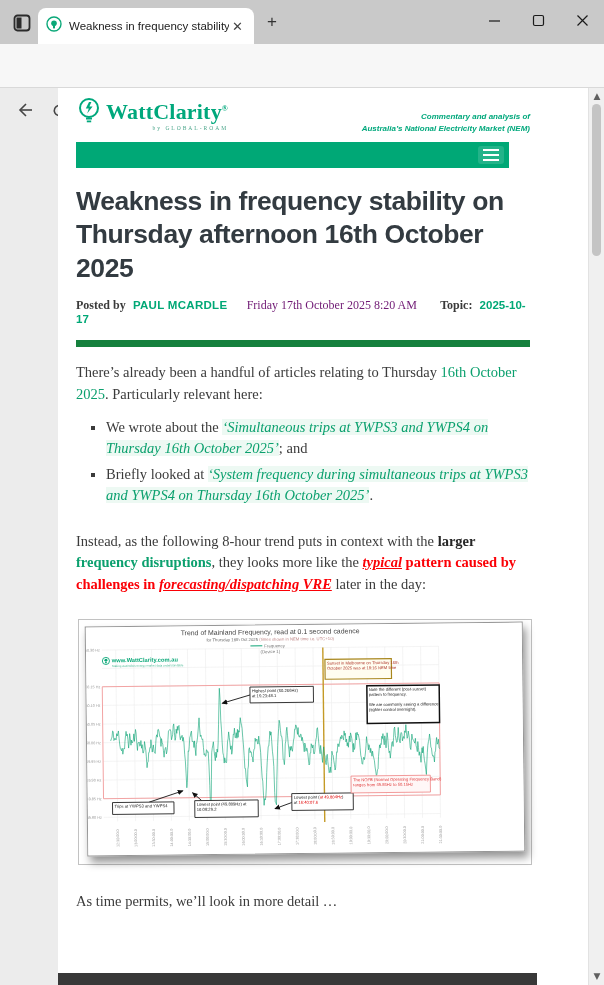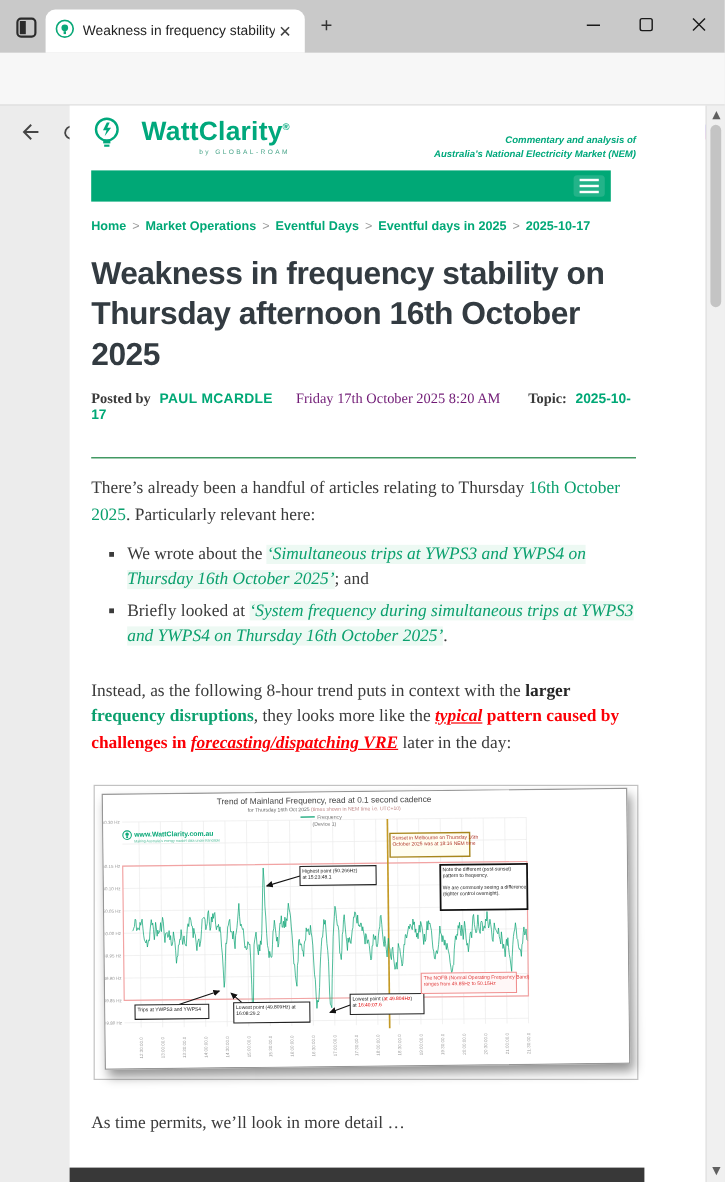--- a/index.html
+++ b/index.html
@@ -26,38 +26,38 @@
   .dots{font-size:14px;color:#444;letter-spacing:1px;}
   .copilot{width:20px;height:20px;border-radius:50%;background:conic-gradient(#4aa8ff,#8b5cf6,#ef5da8,#f6a04d,#57d0c8,#4aa8ff);flex:0 0 auto;}
   
   .card{position:absolute;top:88px;left:58px;width:530px;bottom:0;background:#fff;}
   .scrollbar{position:absolute;top:88px;right:0;width:16px;bottom:0;background:#f0f0f0;border-left:1px solid #e2e2e2;box-sizing:border-box;}
   .sb-arrow{position:absolute;left:0;width:16px;text-align:center;font-size:9px;color:#606060;font-family:"DejaVu Sans",sans-serif;}
   .sb-thumb{position:absolute;left:3px;width:9px;border-radius:5px;background:#c4c4c4;}
   .article{width:454px;margin-left:18px;}
   
   .sitehead{display:flex;justify-content:space-between;align-items:flex-start;padding-top:9px;}
-  .logo{display:flex;align-items:center;gap:16px;}
+  .logo{display:flex;align-items:flex-end;gap:4px;font-family:Liberation Serif, serif;}
   .brand{font-size:22px;font-weight:bold;color:#00a87c;letter-spacing:.2px;line-height:1;}
   .brand sup{font-size:8px;}
   .brand-sub{font-size:5.5px;color:#4aa58a;letter-spacing:2px;text-align:right;margin-top:2px;}
   .tagline{text-align:right;font-size:8px;font-style:italic;font-weight:bold;color:#00a87c;line-height:1.5;margin-top:14px;}
   .navbar{margin-top:7px;width:433px;height:26px;background:#00a876;position:relative;}
   .burger{position:absolute;right:5px;top:4px;width:26px;height:18px;background:#23b389;border-radius:3px;display:flex;flex-direction:column;justify-content:center;gap:2.5px;align-items:center;}
   .burger i{display:block;width:16px;height:2.4px;background:#fff;}
   .crumbs{margin-top:15px;font-size:10.5px;font-weight:bold;color:#00a876;}
   .crumbs .sep{color:#999;font-weight:normal;margin:0 5px;}
   h1{margin:17px 0 0;font-size:26.5px;line-height:1.26;color:#333b41;letter-spacing:-.4px;font-weight:bold;width:470px;}
   .byline{margin-top:13px;font-size:11.5px;color:#444;}
   .byline .lbl{font-weight:bold;color:#3a3a3a;font-family:"Liberation Serif",serif;font-size:12px;text-align:right;}
   .byline .author{color:#00a876;font-weight:bold;letter-spacing:.3px;margin-left:4px;margin-right:16px;text-align:right;}
   .byline .date{color:#701a75;font-family:"Liberation Serif",serif;font-size:12px;margin-right:20px;}
   .byline .topic{color:#00a876;font-weight:bold;margin-left:4px;}
   
-  .article-body{border-top:1px solid #15803d;margin-top:29px;padding-top:15px;
+  .article-body{border-top:7px solid #15803d;margin-top:15px;padding-top:15px;
       font-family:"Liberation Serif",serif;font-size:14.5px;line-height:1.48;color:#3b3b3b;}
   .article-body p{margin:0 0 24px;}
   .article-body ul{margin:-12px 0 24px 30px;padding:0;}
   .article-body li{list-style:square;margin-bottom:4px;}
   .seg-link{color:#0ba06e;}
   .seg-ilink{color:#0ba06e;font-style:italic;background:#edf9f3;}
   .seg-b{font-weight:bold;color:#262626;}
   .seg-bi{font-weight:bold;font-style:italic;color:#262626;}
   .seg-blink{font-weight:bold;color:#0ba06e;}
   .seg-redb{font-weight:bold;color:#fb0006;}
@@ -188,21 +188,20 @@
     </div>
 
     <div class="navbar">
       <div class="burger">
           <i></i>
           <i></i>
           <i></i>
         </div>
     </div>
 
-    <nav class="crumbs" id="crumbs"><span>Home</span><span class="sep">&gt;</span><span>Market Operations</span><span class="sep">&gt;</span><span>Eventful Days</span><span class="sep">&gt;</span><span>Eventful days in 2025</span><span class="sep">&gt;</span><span>2025-10-17</span></nav>
 
     <h1>Weakness in frequency stability on Thursday afternoon 16th October 2025</h1>
 
     <div class="byline">
       <span class="lbl">Posted by</span>
       <span class="author">PAUL MCARDLE</span>
       <span class="date">Friday 17th October 2025  8:20 AM</span>
       <span class="lbl">Topic:</span>
       <span class="topic">2025-10-17</span>
     </div>

